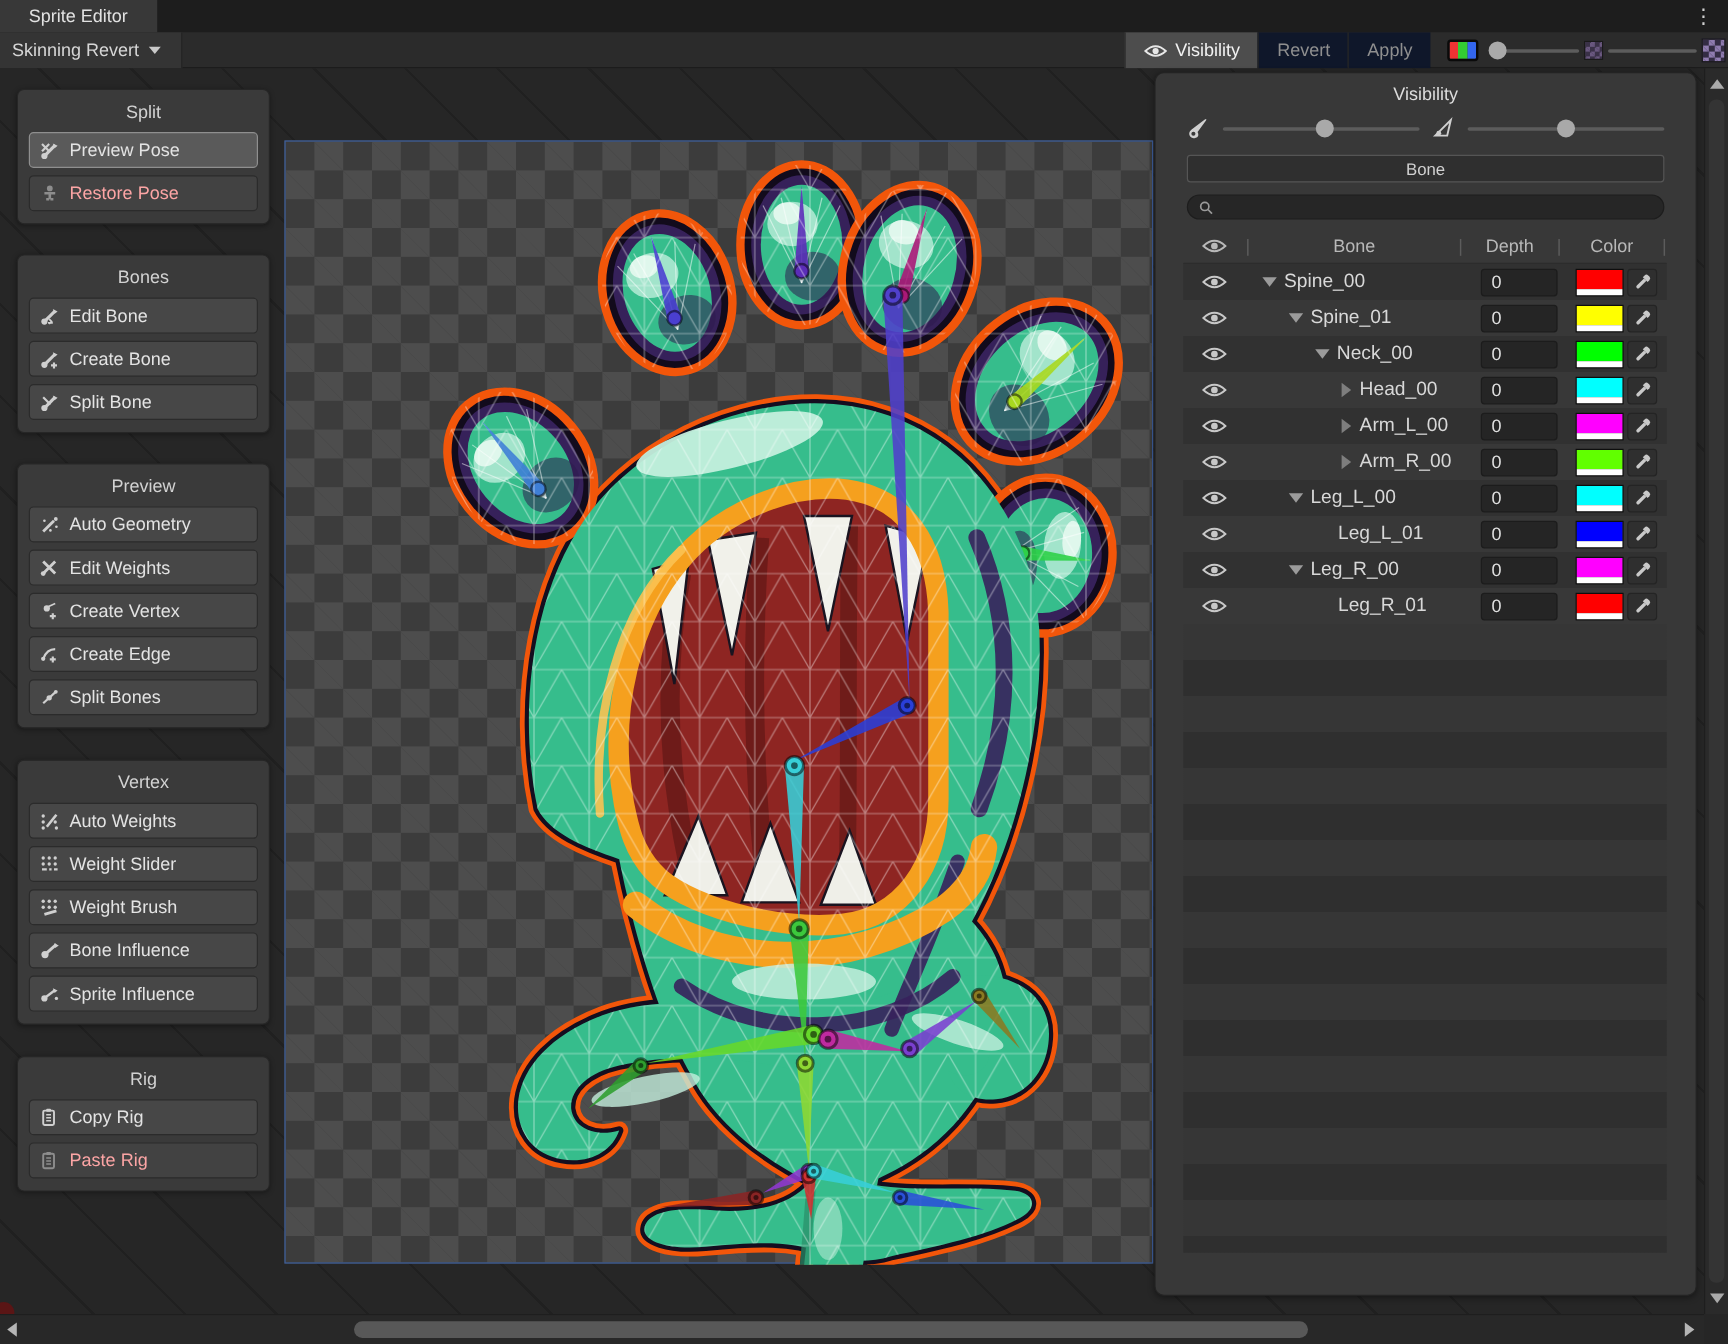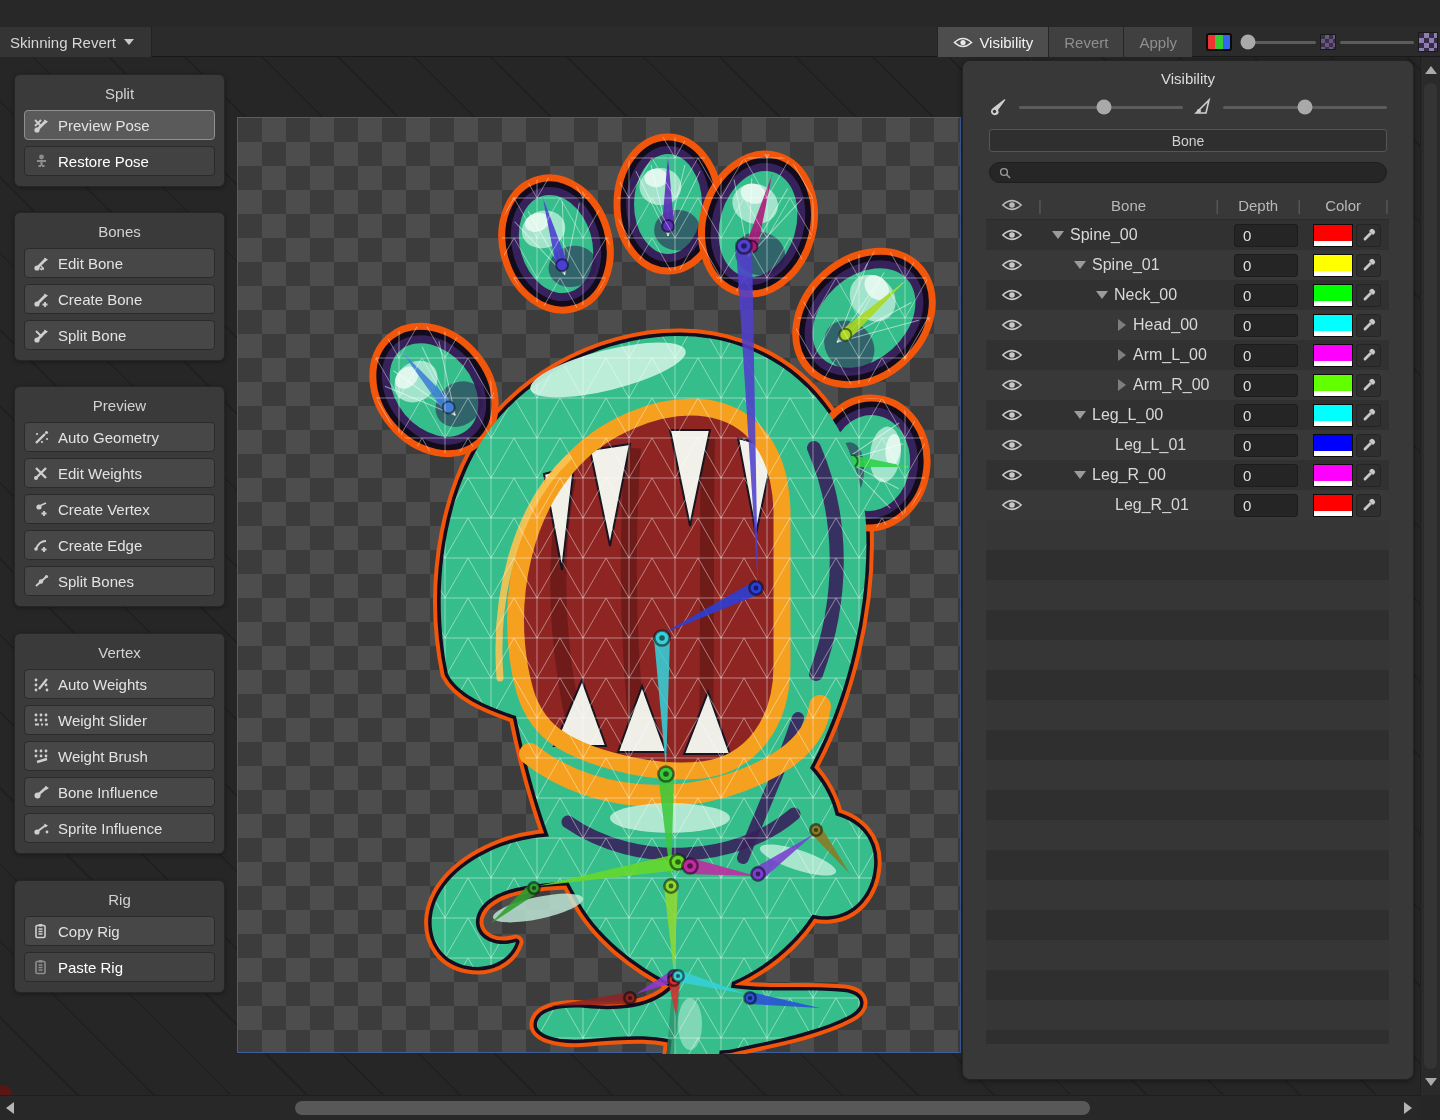--- a/index.html
+++ b/index.html
@@ -7,21 +7,21 @@
   #app{position:relative;width:1440px;height:1120px;background:#282828;overflow:hidden;color:#ddd;}
 
   
   .tabrow{position:absolute;left:0;top:0;width:1440px;height:27px;background:#1d1d1d;}
   .sprite-tab{position:absolute;left:0;top:0;height:27px;line-height:27px;padding:0 24px;background:#383838;color:#e2e2e2;font-size:15px;}
   .kebab{position:absolute;right:12px;top:1px;color:#cfcfcf;font-size:17px;line-height:25px;letter-spacing:0;cursor:pointer;}
   .toolrow{position:absolute;left:0;top:27px;width:1440px;height:30px;background:#2b2b2b;border-bottom:1px solid #191919;}
   .skin-dd{position:absolute;left:0;top:0;width:152px;height:30px;background:#343434;border-right:1px solid #222;display:flex;align-items:center;gap:8px;padding:0 10px;font-size:15px;color:#d6d6d6;cursor:pointer;}
   .caret{width:0;height:0;border-left:5px solid transparent;border-right:5px solid transparent;border-top:6px solid #c9c9c9;}
   .tool-right{position:absolute;right:0;top:0;height:30px;display:flex;align-items:center;}
-  .tbtn{height:30px;display:flex;align-items:center;gap:6px;padding:0 15px;font-size:15px;background:#404040;border-left:1px solid #262626;}
+  .tbtn{height:30px;display:flex;align-items:center;gap:6px;padding:0 15px;font-size:15px;background:#0f172a;border-left:1px solid #262626;}
   .tbtn.on{background:#4d4d4d;color:#f2f2f2;}
   .tbtn.off{color:#8f8f8f;}
   .rgbicon{width:26px;height:18px;border:2px solid #0a0a0a;border-radius:3px;margin:0 12px 0 14px;display:flex;overflow:hidden;}
   .rgbicon i{flex:1;}
   .track{height:3px;background:#5c5c5c;border-radius:2px;position:relative;}
   .knob{position:absolute;top:50%;transform:translate(-50%,-50%);width:15px;height:15px;border-radius:50%;background:#a9a9a9;}
   .checker-sm{width:16px;height:16px;border:1px solid #1a1a1a;margin:0 4px;
     background:#3a3148;background-image:linear-gradient(45deg,#6a5880 25%,transparent 25% 75%,#6a5880 75%),linear-gradient(45deg,#6a5880 25%,transparent 25% 75%,#6a5880 75%);
     background-size:8px 8px;background-position:0 0,4px 4px;}
   .checker-lg{width:20px;height:20px;margin:0 2px 0 4px;border:1px solid #1a1a1a;
@@ -34,21 +34,21 @@
   .canvas{position:absolute;left:237px;top:60px;width:724px;height:936px;border:1px solid #3d5f9e;
     background:#3c3c3c;
     background-image:linear-gradient(45deg,#4d4d4d 25%,transparent 25% 75%,#4d4d4d 75%),linear-gradient(45deg,#4d4d4d 25%,transparent 25% 75%,#4d4d4d 75%);
     background-size:48px 48px;background-position:0 0,24px 24px;}
 
   
   .panel{position:absolute;left:14px;width:211px;background:#3a3a3a;border:1px solid #262626;border-radius:6px;padding:4px 9px 10px;box-shadow:0 1px 4px rgba(0,0,0,.35);}
   .panel h3{margin:6px 0 8px;font-size:15px;font-weight:400;color:#d2d2d2;text-align:center;}
   .pbtn{display:flex;align-items:center;gap:8px;height:30px;background:#474747;border:1px solid #2b2b2b;border-radius:4px;margin-top:6px;padding:0 8px;font-size:15px;color:#e3e3e3;cursor:pointer;}
   .pbtn.active{background:#5a5a5a;border-color:#8f8f8f;}
-  .pbtn.disabled{color:#ffffff;background:#424242;cursor:default;}
+  .pbtn.disabled{color:#fca5a5;background:#424242;cursor:default;}
   .pbtn svg{flex:0 0 auto;}
 
   
   .vis{position:absolute;left:962px;top:3px;width:452px;height:1020px;background:#383838;border:1px solid #232323;border-radius:8px;box-shadow:0 1px 5px rgba(0,0,0,.4);overflow:hidden;}
   .vis h2{margin:9px 0 10px;text-align:center;font-size:15px;font-weight:400;color:#dcdcdc;}
   .vis-sliders{display:flex;align-items:center;margin:8px 26px 12px;gap:10px;}
   .vis-sliders .track{flex:1;}
   .bone-tab{margin:0 26px;height:23px;background:#2f2f2f;border:1px solid #555;border-radius:3px;display:flex;align-items:center;justify-content:center;font-size:14px;color:#d0d0d0;cursor:pointer;}
   .searchbar{margin:10px 26px 8px;height:21px;background:#262626;border:1px solid #1d1d1d;border-radius:11px;display:flex;align-items:center;padding:0 9px;gap:6px;}
   .searchbar input{flex:1;background:transparent;border:none;outline:none;color:#ddd;font-size:13px;}
@@ -83,20 +83,24 @@
   .tri-left{position:absolute;left:6px;top:6px;width:0;height:0;border-top:6px solid transparent;border-bottom:6px solid transparent;border-right:8px solid #b5b5b5;}
   .tri-right{position:absolute;right:28px;top:6px;width:0;height:0;border-top:6px solid transparent;border-bottom:6px solid transparent;border-left:8px solid #b5b5b5;}
   .corner{position:absolute;right:0;bottom:0;width:20px;height:25px;background:#262626;}
   .redblob{position:absolute;left:-6px;bottom:-8px;width:18px;height:18px;border-radius:50%;background:#5a1515;}
 </style>
 </head>
 <body>
 
 <div id="app">
 
+  <div class="tabrow">
+    <div class="sprite-tab">Sprite Editor</div>
+    <div class="kebab">⋮</div>
+  </div>
 
   <div class="toolrow">
     <div class="skin-dd">
       <span>Skinning Revert</span>
       <span class="caret"></span>
     </div>
     <div class="tool-right">
       <div class="tbtn on">
         <svg width="20" height="13" viewBox="0 0 20 13">
             <path d="M1.5,6.5 Q10,-1.5 18.5,6.5 Q10,14.5 1.5,6.5 Z" fill="none" stroke="#e8e8e8" stroke-width="1.6"></path>

